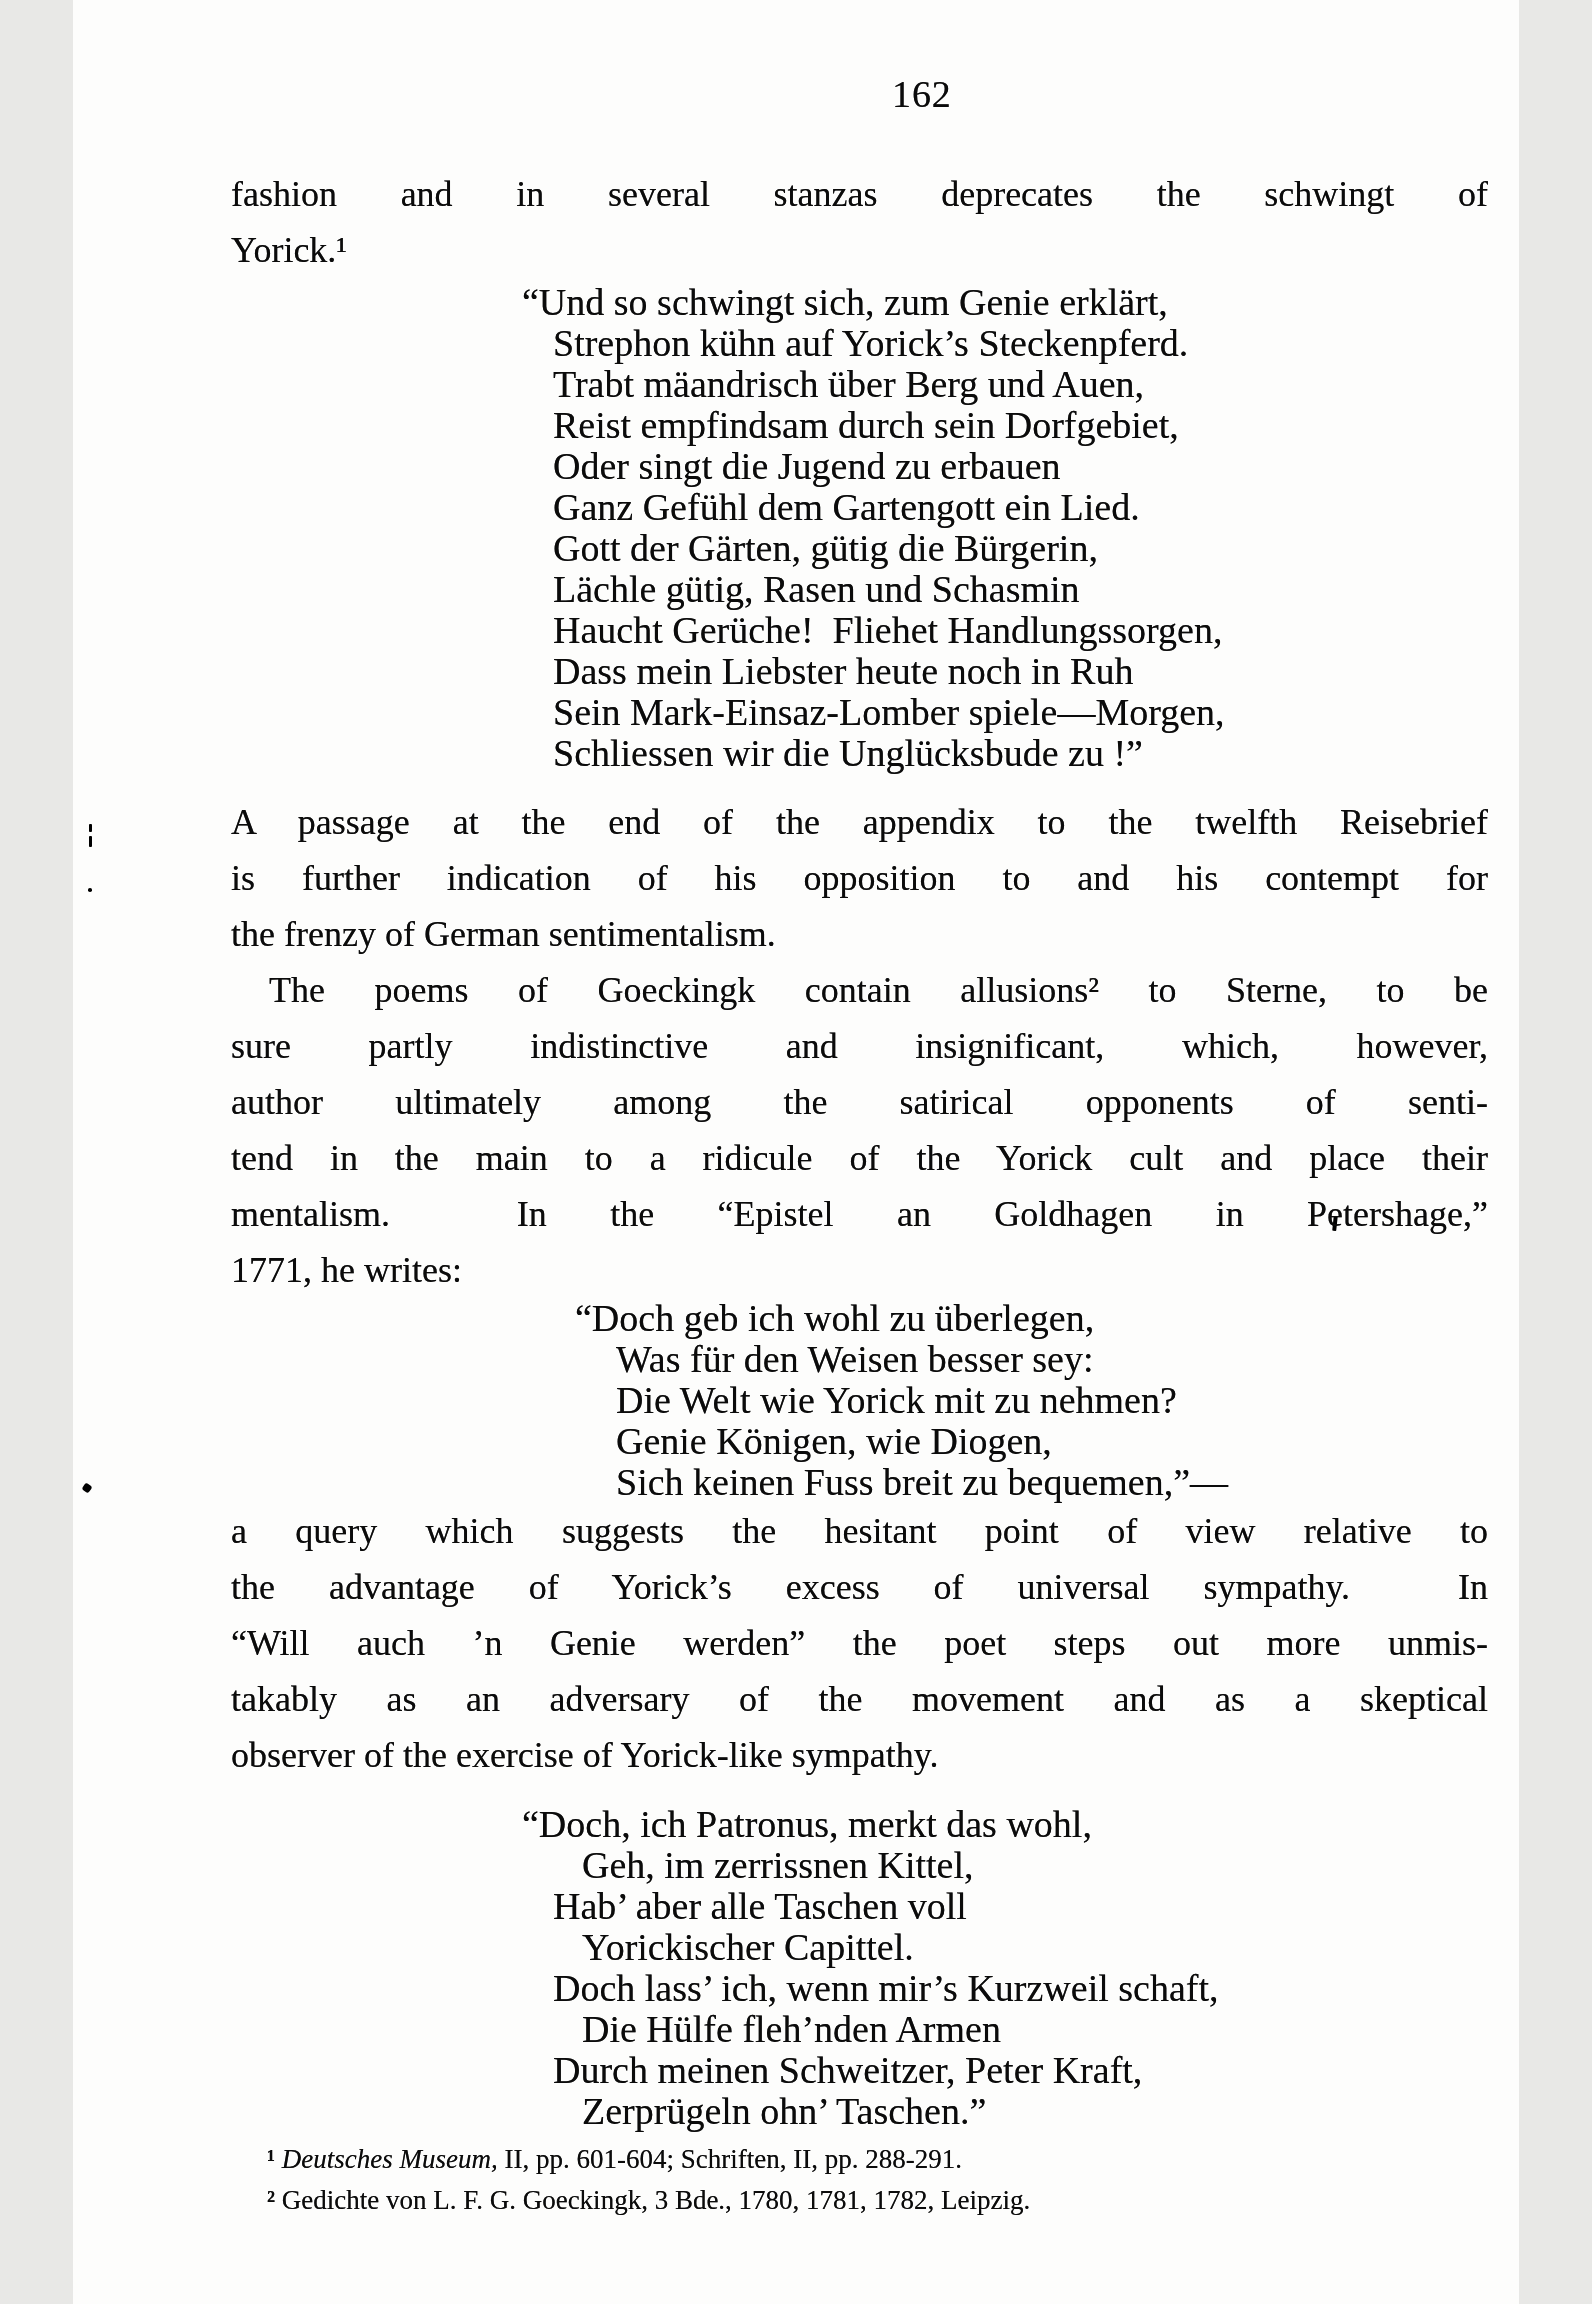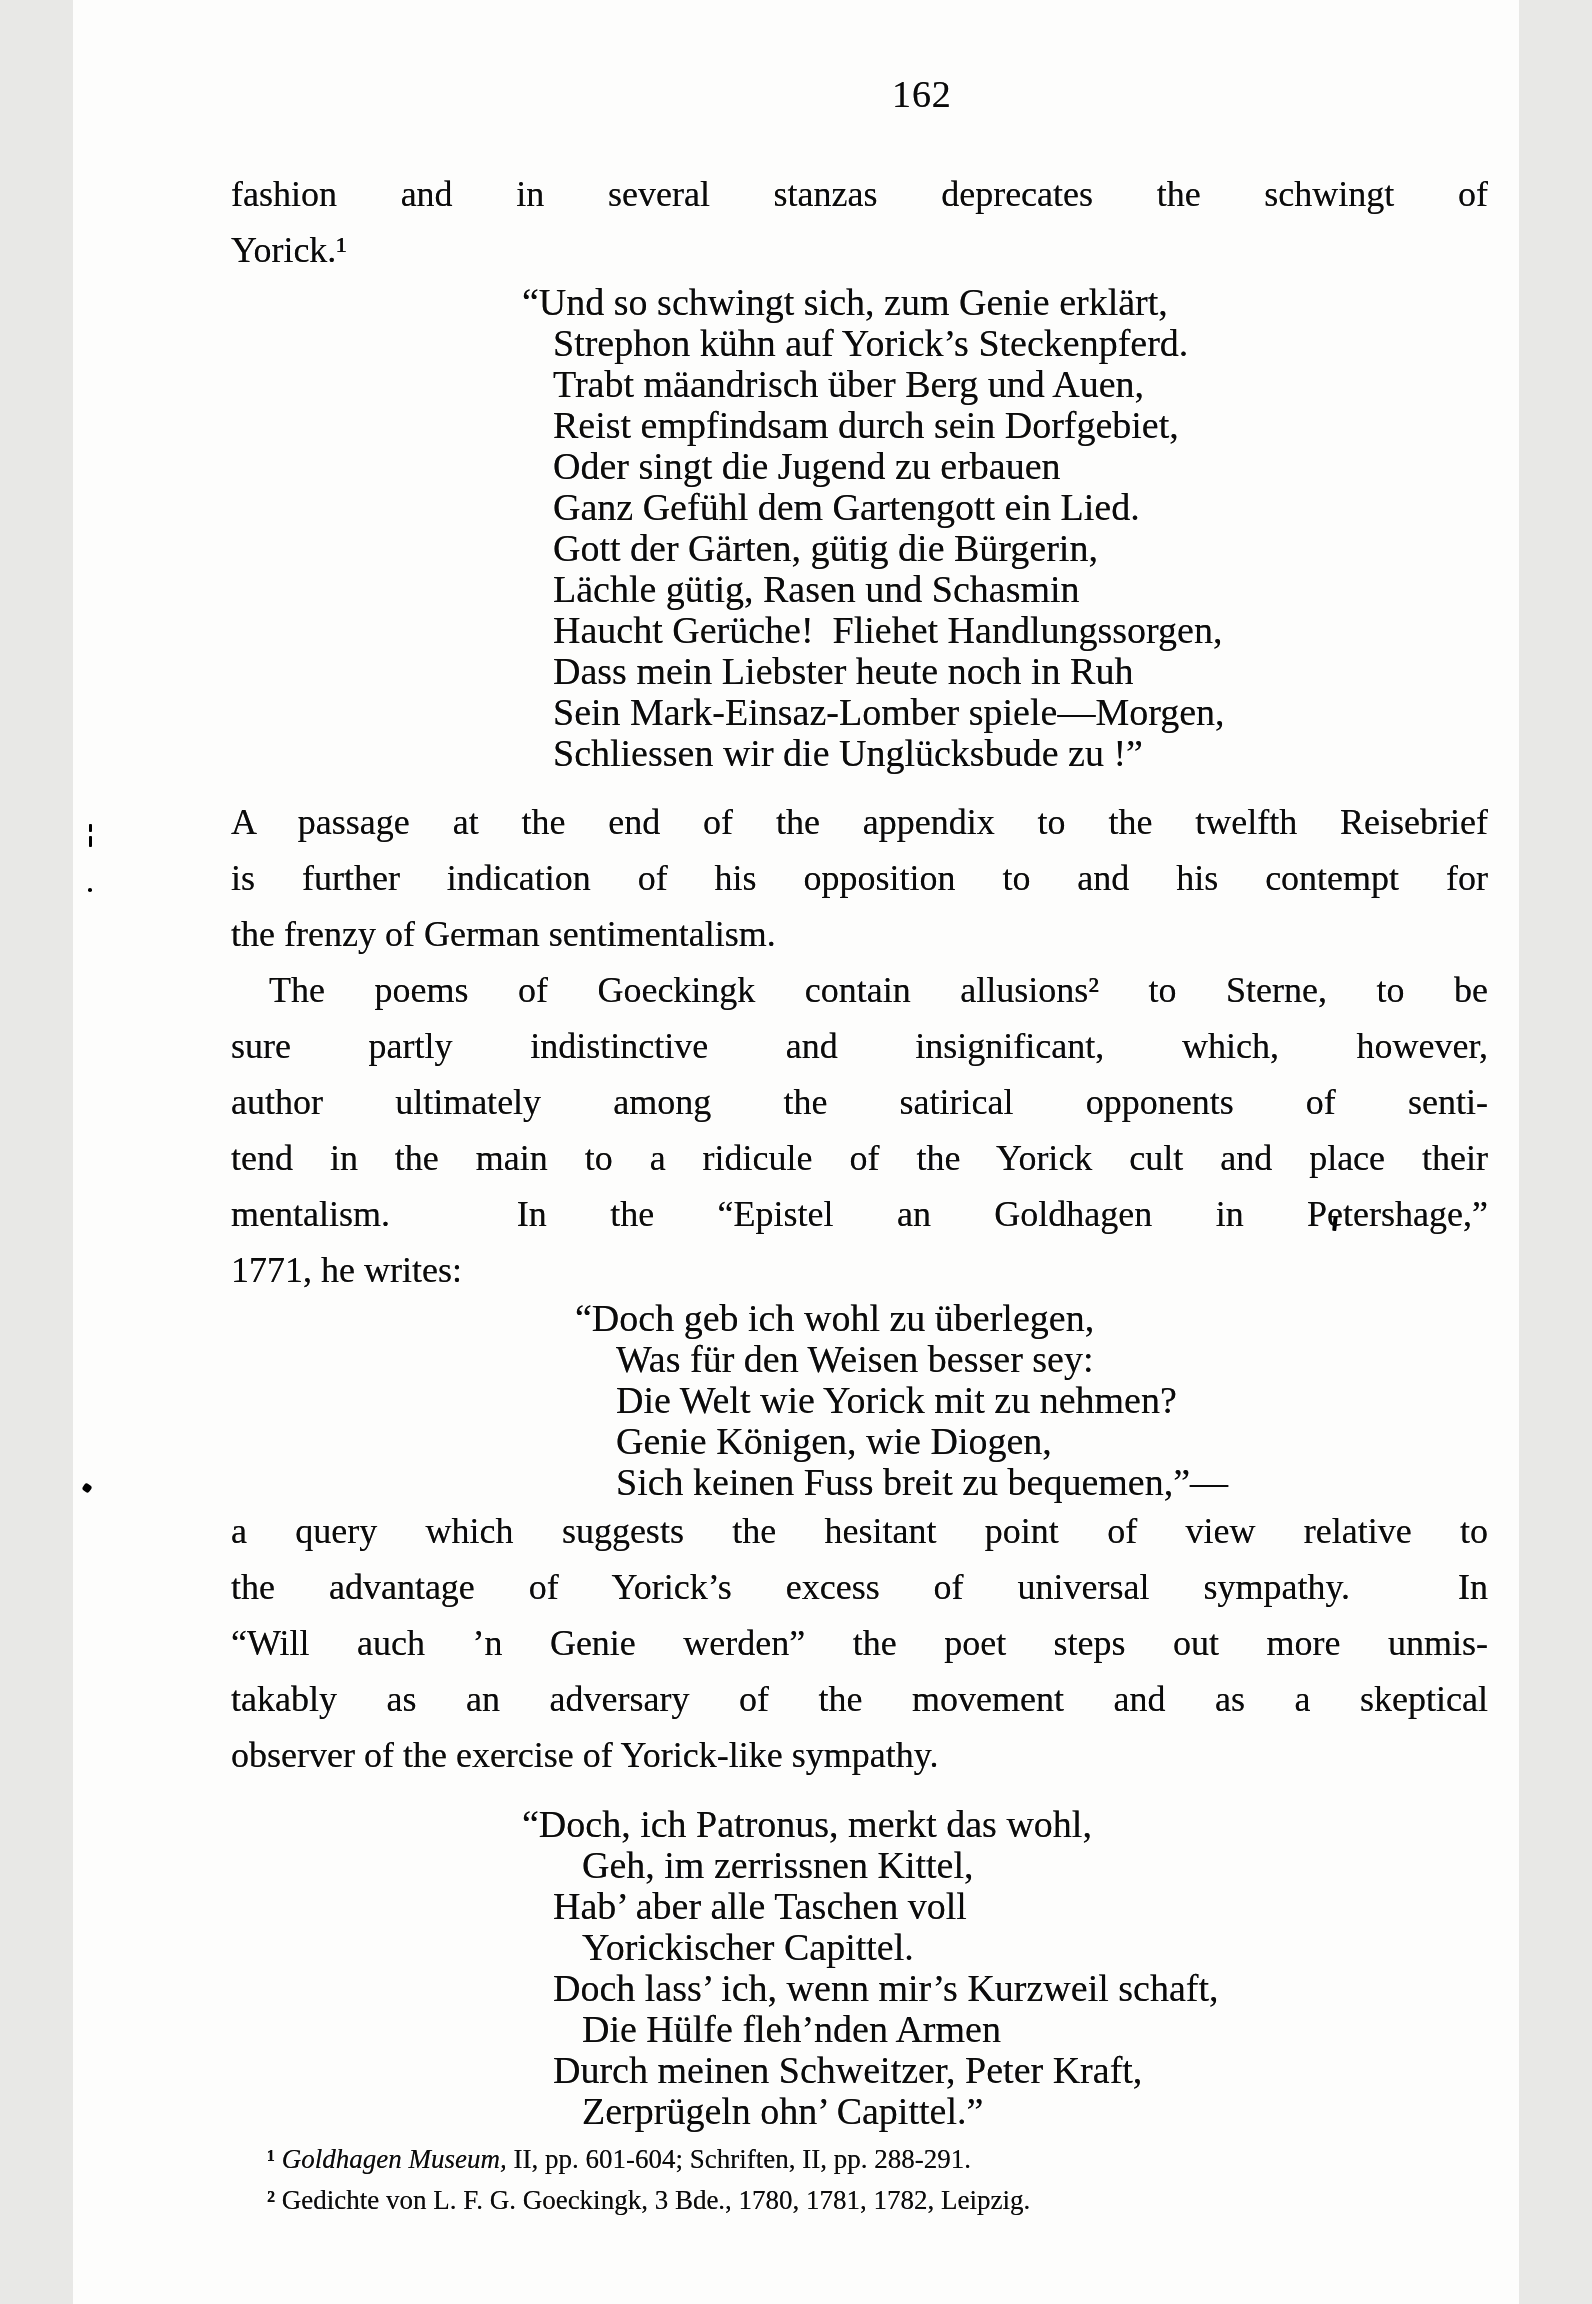--- a/index.html
+++ b/index.html
@@ -126,23 +126,23 @@
     </div>
 
     <div class="poem pm3">
       <div class="l-a">“Doch, ich Patronus, merkt das wohl,</div>
       <div class="l-c">Geh, im zerrissnen Kittel,</div>
       <div class="l-b">Hab’ aber alle Taschen voll</div>
       <div class="l-c">Yorickischer Capittel.</div>
       <div class="l-b">Doch lass’ ich, wenn mir’s Kurzweil schaft,</div>
       <div class="l-c">Die Hülfe fleh’nden Armen</div>
       <div class="l-b">Durch meinen Schweitzer, Peter Kraft,</div>
-      <div class="l-c">Zerprügeln ohn’ Capittel.”</div>
+      <div class="l-c">Zerprügeln ohn’ Taschen.”</div>
     </div>
 
     <div class="footnotes">
-      <div class="fn"><span class="fn-marker">¹</span> <span class="fn-italic">Goldhagen Museum,</span><span> II, pp. 601-604; Schriften, II, pp. 288-291.</span></div>
+      <div class="fn"><span class="fn-marker">¹</span> <span class="fn-italic">Deutsches Museum,</span><span> II, pp. 601-604; Schriften, II, pp. 288-291.</span></div>
       <div class="fn"><span class="fn-marker">²</span><span> Gedichte von L. F. G. Goeckingk, 3 Bde., 1780, 1781, 1782, Leipzig.</span></div>
     </div>
 
   </div>
 </div>
 
 
 </body></html>

